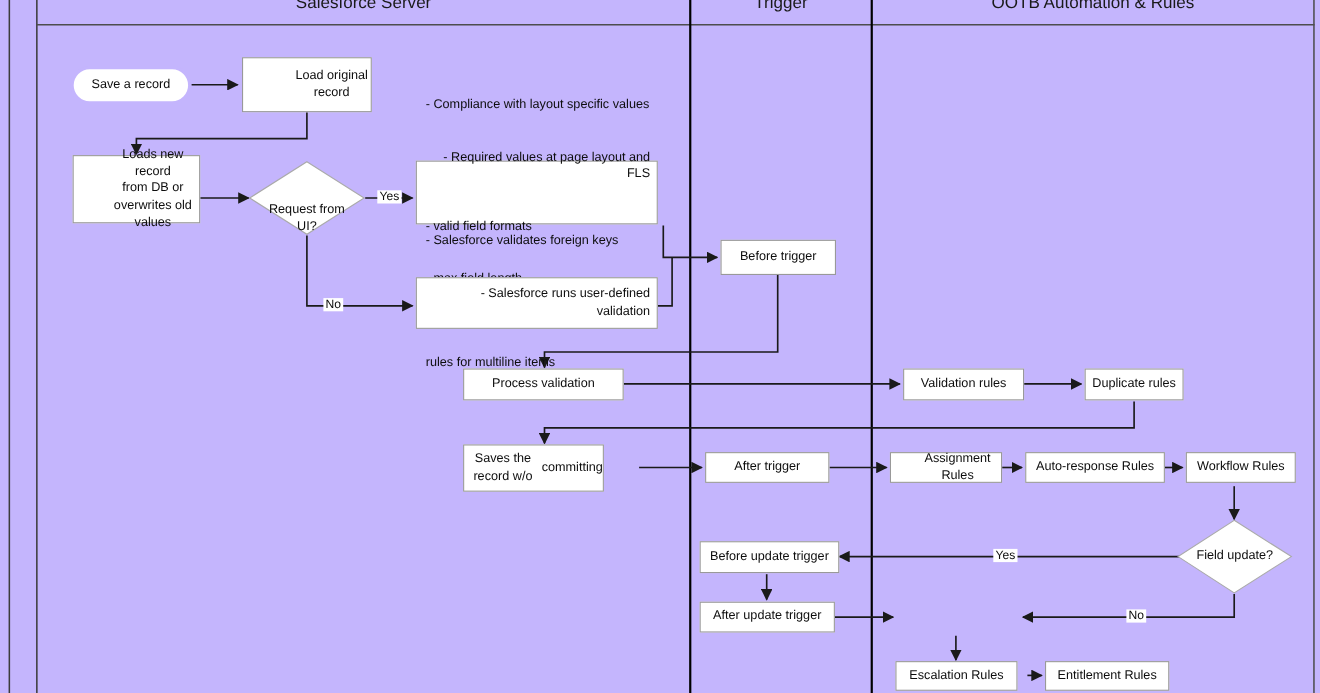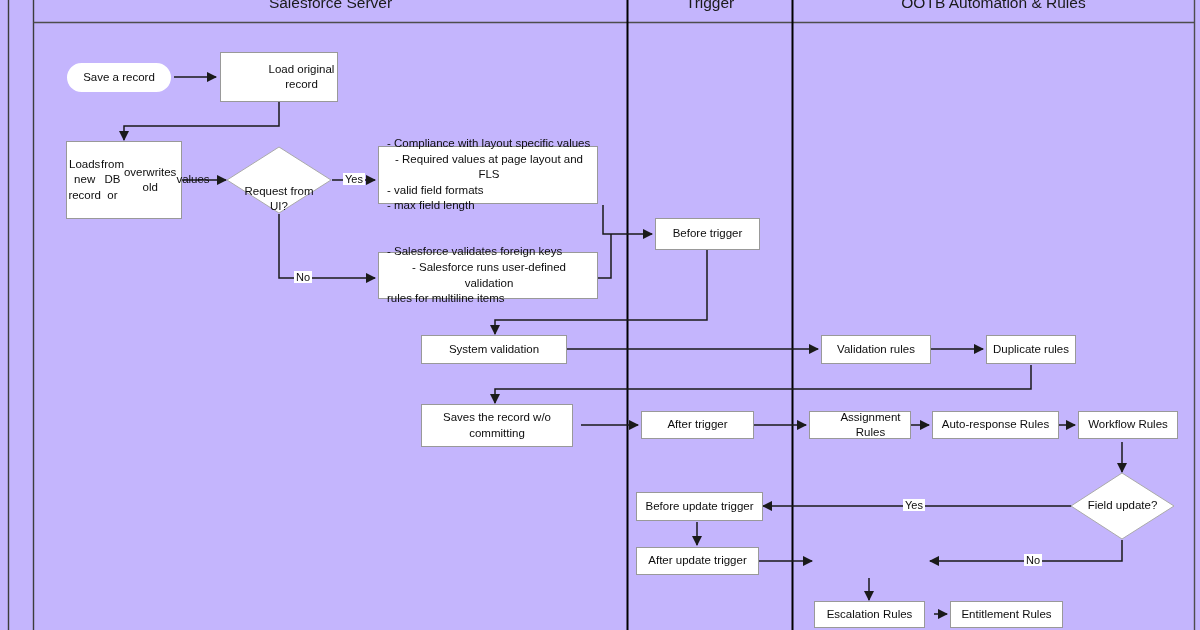--- a/index.html
+++ b/index.html
@@ -69,23 +69,24 @@
   .box {
     border: 1px solid #999999;
   }
   .terminator {
     border: 3px solid #c4b5fd;
     border-radius: 999px;
   }
   .listbox {
     border: 1px solid #999999;
     justify-content: flex-start;
-    text-align: center;
+    text-align: right;
     padding: 4px 6px 4px 8px;
     line-height: 1.36;
+    gap: 32px;
   }
   .diamond-wrap {
     position: absolute;
   }
   .diamond-wrap svg {
     position: absolute;
     top: 0;
     left: 0;
     overflow: visible;
   }
@@ -190,21 +191,21 @@
   </svg>
 
   <div class="node terminator" style="left:64px; top:60px; width:110px; height:35px;">
     <span>Save a record</span>
   </div>
 
   <div class="node box" style="left:220px; top:52px; width:118px; height:50px;padding-left:45px;">
     <span>Load original record</span>
   </div>
 
-  <div class="node box" style="left:66px; top:141px; width:116px; height:78px; padding-left:30px;">
+  <div class="node box" style="left:66px; top:141px; width:116px; height:62px; flex-direction:column;padding-left:30px;">
     <span>Loads new record</span>
     <span>from DB or</span>
     <span>overwrites old</span>
     <span>values</span>
   </div>
 
   <div class="diamond-wrap" style="left:226px; top:146px; width:106px; height:68px;">
     <svg width="106" height="68">
       <polygon points="53,1 105,34 53,67 1,34" fill="#ffffff" stroke="#aaaaaa" stroke-width="1"></polygon>
     </svg>
@@ -228,32 +229,32 @@
     <span>- Salesforce validates foreign keys</span>
     <span>- Salesforce runs user-defined validation</span>
     <span>rules for multiline items</span>
   </div>
 
   <div class="node box" style="left:655px; top:218px; width:105px; height:32px;">
     <span>Before trigger</span>
   </div>
 
   <div class="node box" style="left:421px; top:335px; width:146px; height:29px;">
-    <span>System validation</span>
+    <span>Process validation</span>
   </div>
 
   <div class="node box" style="left:821px; top:335px; width:110px; height:29px;">
     <span>Validation rules</span>
   </div>
 
   <div class="node box" style="left:986px; top:335px; width:90px; height:29px;">
     <span>Duplicate rules</span>
   </div>
 
-  <div class="node box" style="left:421px; top:404px; width:152px; height:43px; flex-direction:column;">
+  <div class="node box" style="left:421px; top:404px; width:128px; height:43px; flex-direction:row;">
     <span>Saves the record w/o</span>
     <span>committing</span>
   </div>
 
   <div class="node box" style="left:641px; top:411px; width:113px; height:28px;">
     <span>After trigger</span>
   </div>
 
   <div class="node box" style="left:809px; top:411px; width:102px; height:28px;padding-left:21px;">
     <span>Assignment Rules</span>

